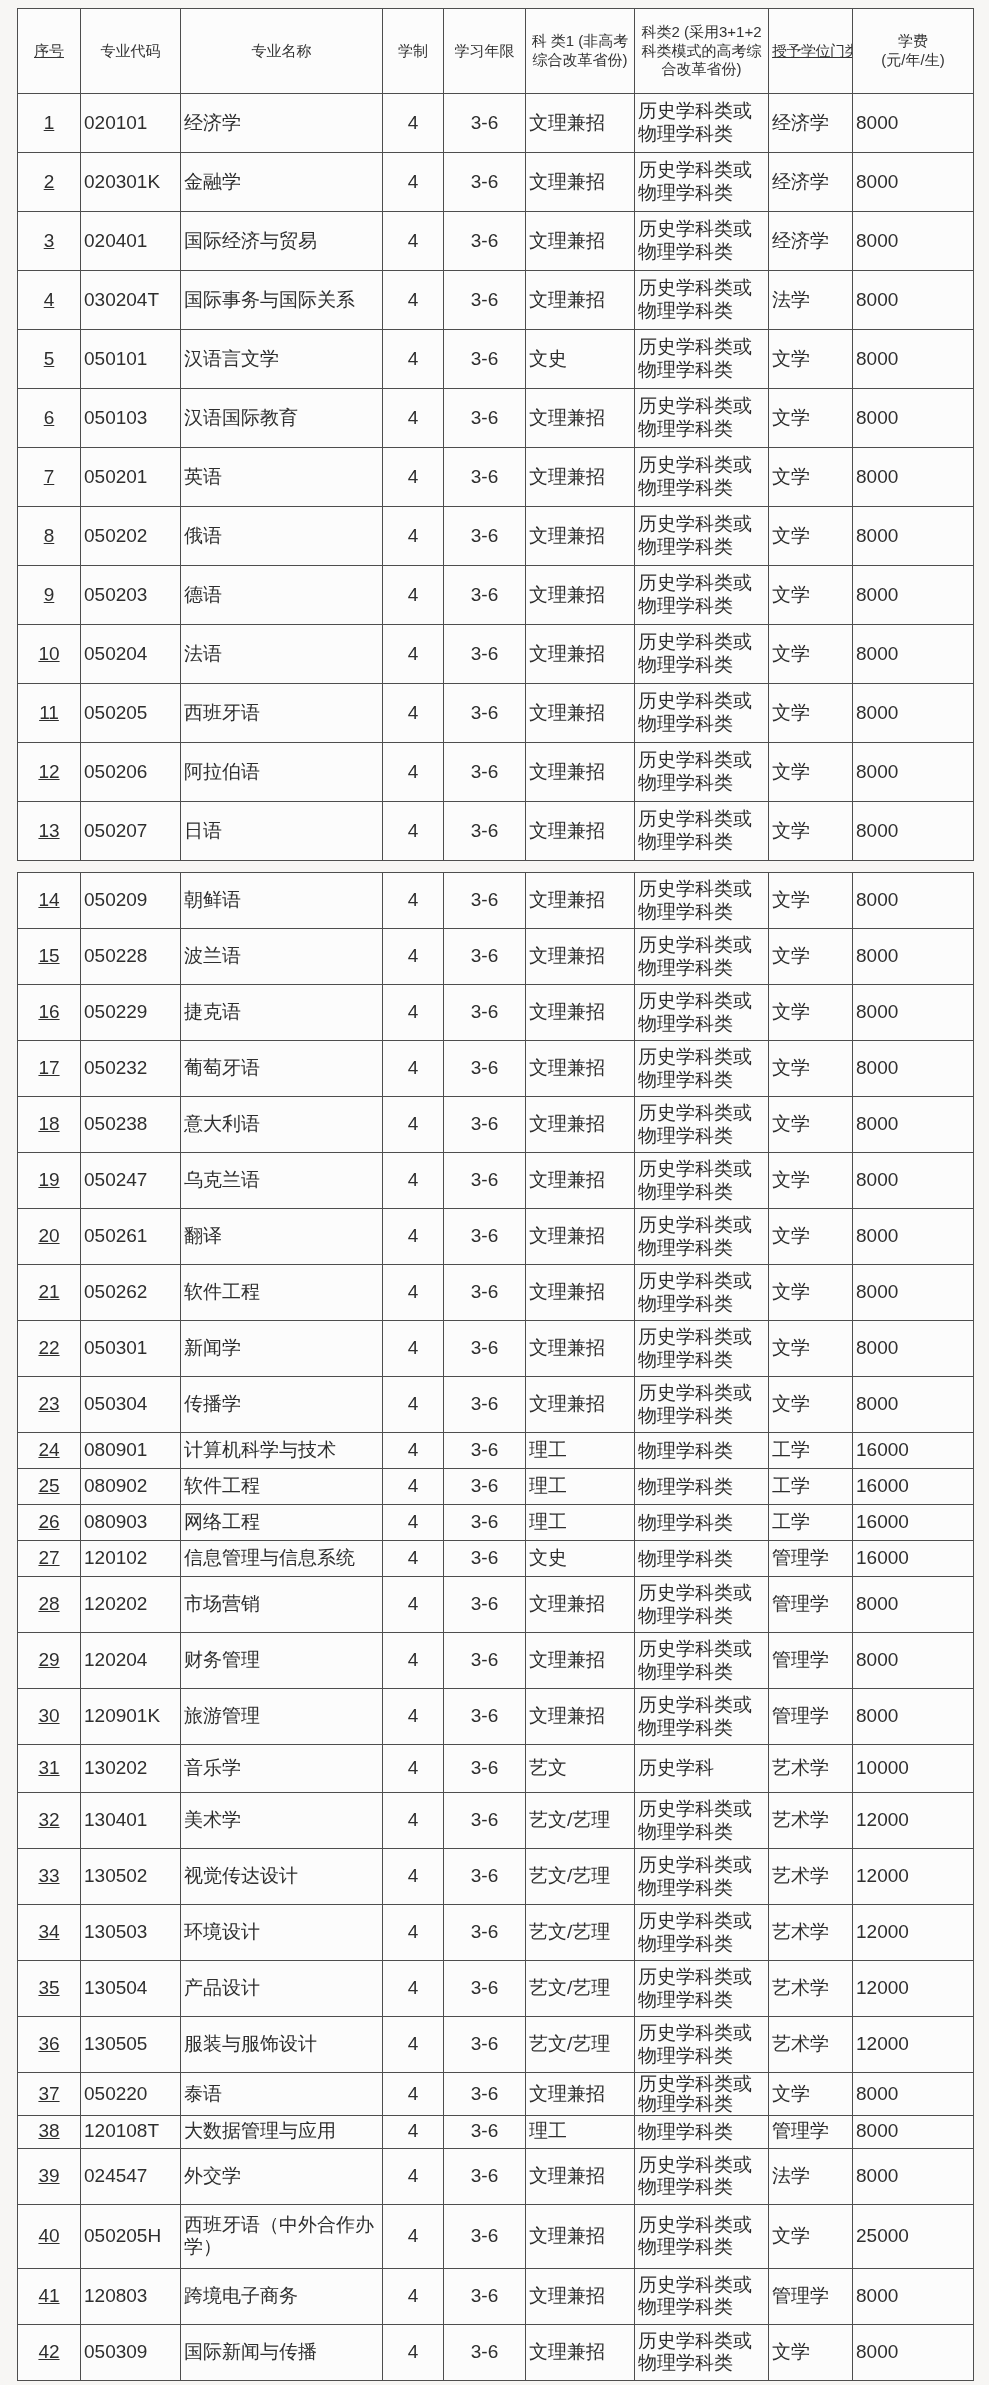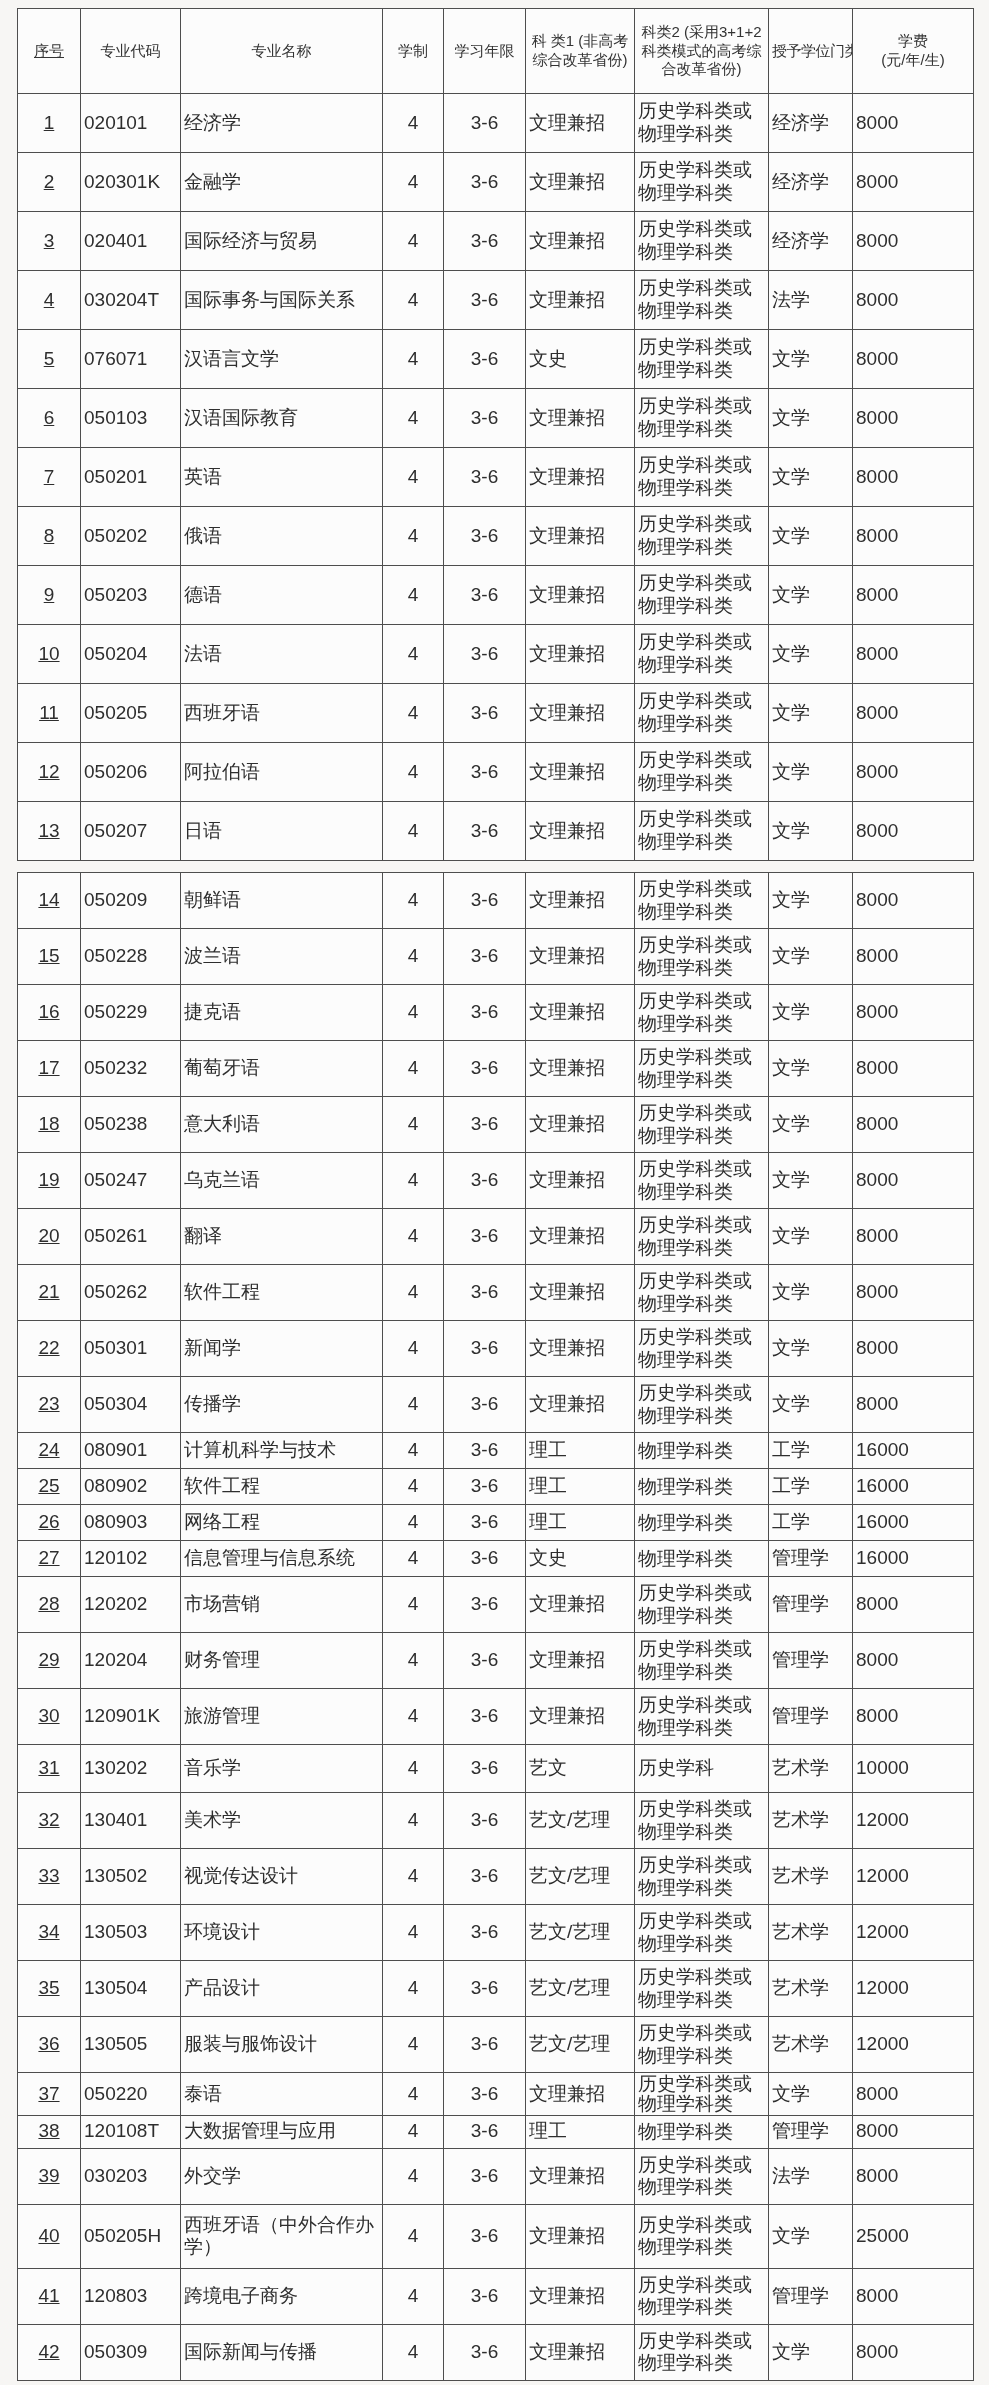--- a/index.html
+++ b/index.html
@@ -47,21 +47,21 @@
   
   .col-no{text-align:center;text-decoration:underline;}
   .col-code{text-align:left;padding-left:4px;}
   .col-name{text-align:left;padding-left:7px;}
   .col-duration{text-align:center;}
   .col-years{text-align:center;}
   .col-cat1{text-align:left;padding-left:6px;}
   .col-cat2{text-align:left;font-size:14.5px;line-height:1.35;}
   .col-degree{text-align:left;padding-left:4px;}
   .col-fee{text-align:left;padding-left:5px;font-size:20px;}
-  th.col-degree{letter-spacing:-0.5px;white-space:nowrap;padding-left:3px;padding-right:1px;}
+  th.col-degree{letter-spacing:-0.5px;white-space:nowrap;padding-left:3px;padding-right:1px;text-decoration:underline;}
   
   tr.h-a td{height:59px;}
   tr.h-b td{height:56px;}
   tr.h-c td{height:36px;}
   tr.h-d td{height:48px;}
   tr.h-e td{height:33px;}
   tr.h-f td{height:64px;}
   tr.h-c td.col-cat2, tr.h-e td.col-cat2{line-height:1.05;}
   .section-gap{height:11px;}
 </style>
@@ -136,21 +136,21 @@
             <td class="col-name">国际事务与国际关系</td>
             <td class="col-duration">4</td>
             <td class="col-years">3-6</td>
             <td class="col-cat1">文理兼招</td>
             <td class="col-cat2">历史学科类或物理学科类</td>
             <td class="col-degree">法学</td>
             <td class="col-fee">8000</td>
           </tr>
           <tr class="h-a">
             <td class="col-no">5</td>
-            <td class="col-code">076071</td>
+            <td class="col-code">050101</td>
             <td class="col-name">汉语言文学</td>
             <td class="col-duration">4</td>
             <td class="col-years">3-6</td>
             <td class="col-cat1">文史</td>
             <td class="col-cat2">历史学科类或物理学科类</td>
             <td class="col-degree">文学</td>
             <td class="col-fee">8000</td>
           </tr>
           <tr class="h-a">
             <td class="col-no">6</td>
@@ -526,21 +526,21 @@
             <td class="col-name">大数据管理与应用</td>
             <td class="col-duration">4</td>
             <td class="col-years">3-6</td>
             <td class="col-cat1">理工</td>
             <td class="col-cat2">物理学科类</td>
             <td class="col-degree">管理学</td>
             <td class="col-fee">8000</td>
           </tr>
           <tr class="h-b">
             <td class="col-no">39</td>
-            <td class="col-code">030203</td>
+            <td class="col-code">024547</td>
             <td class="col-name">外交学</td>
             <td class="col-duration">4</td>
             <td class="col-years">3-6</td>
             <td class="col-cat1">文理兼招</td>
             <td class="col-cat2">历史学科类或物理学科类</td>
             <td class="col-degree">法学</td>
             <td class="col-fee">8000</td>
           </tr>
           <tr class="h-f">
             <td class="col-no">40</td>

